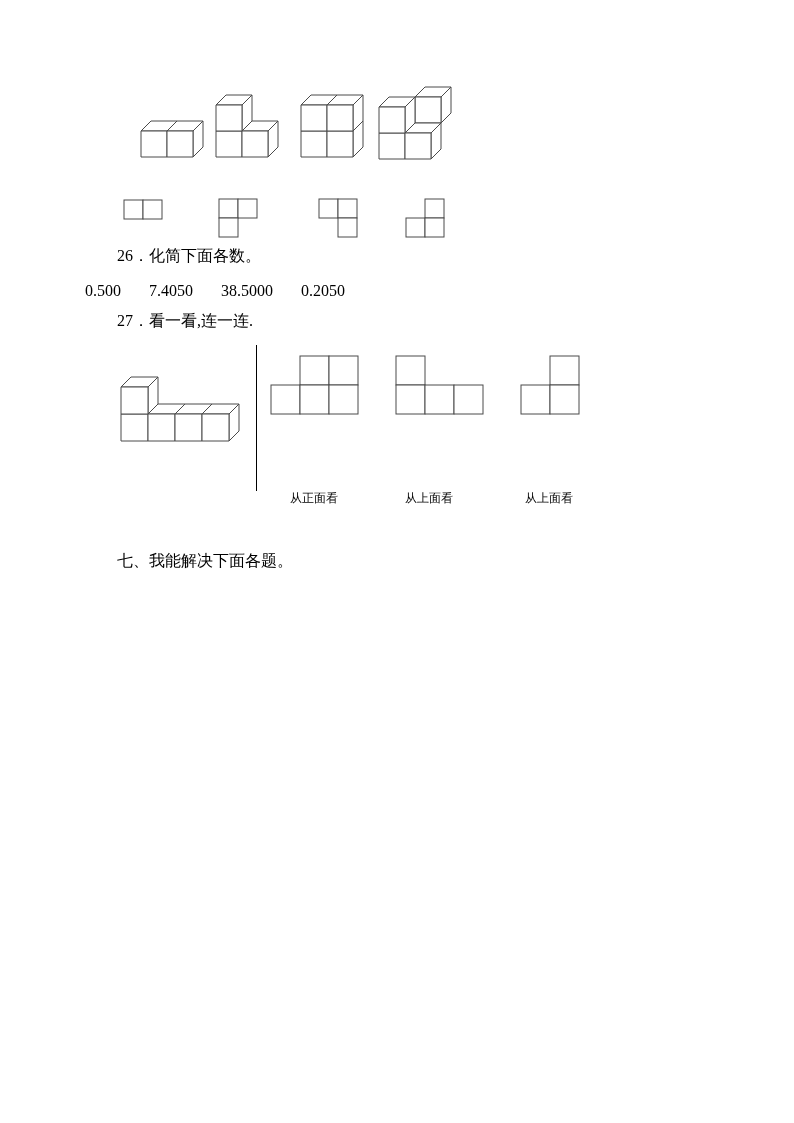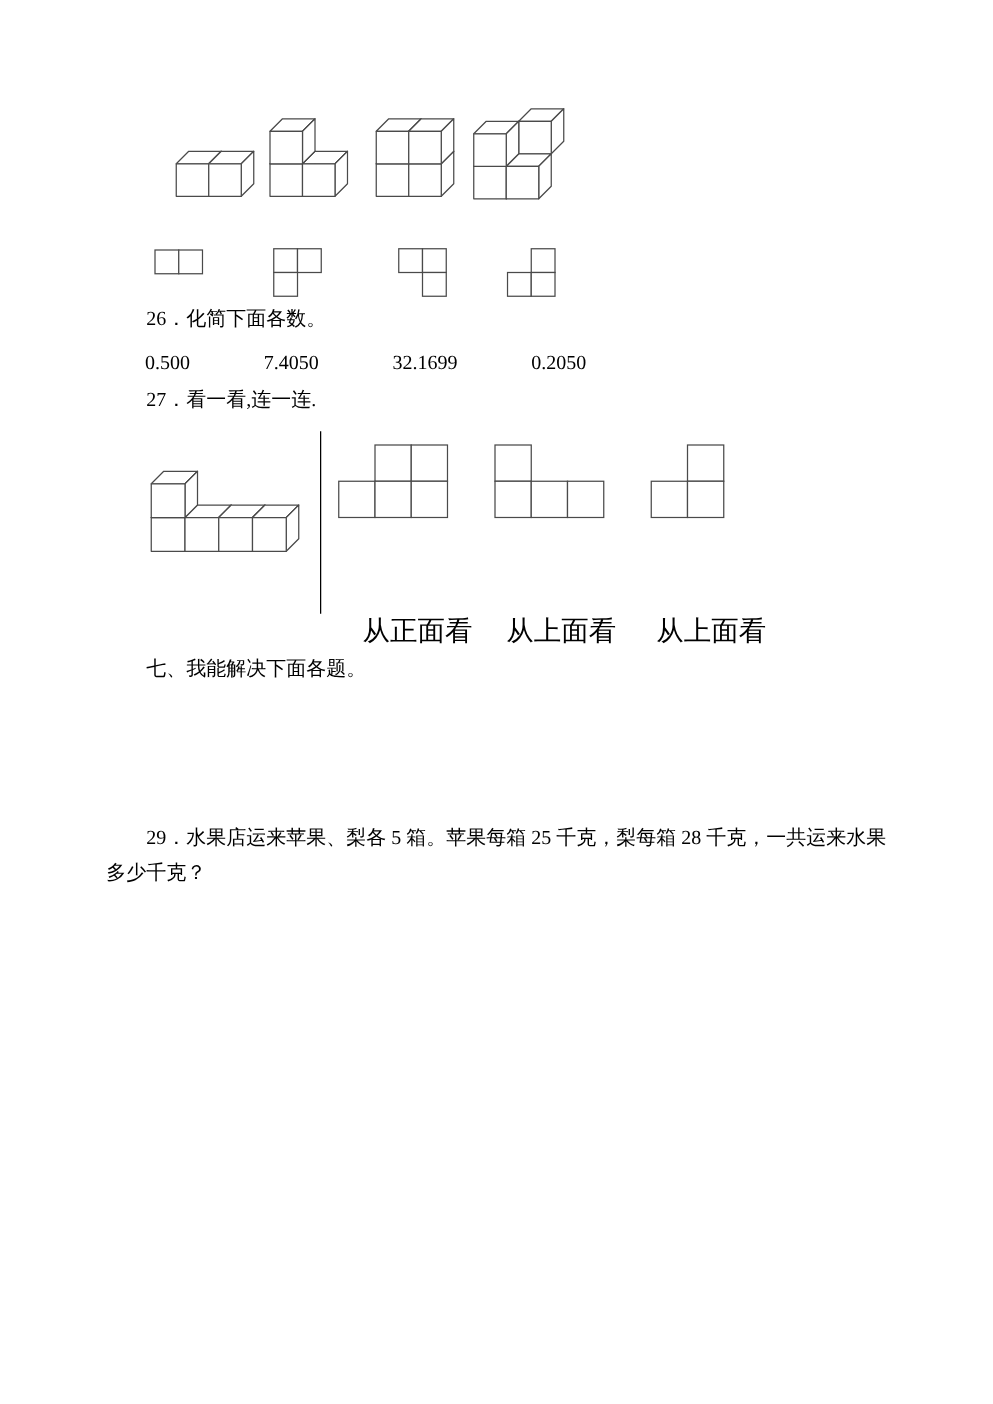--- a/index.html
+++ b/index.html
@@ -22,22 +22,22 @@
     line-height: 26px;
     white-space: nowrap;
   }
   .para {
     position: absolute;
     width: 632px;
     font-size: 16px;
     line-height: 28px;
     text-indent: 2em;
   }
-  .val { display: inline-block; margin-right: 24px; margin-left: 31px; }
-  .vlabel { position: absolute; font-size: 22px; white-space: nowrap; }
+  .val { display: inline-block; margin-right: 24px; }
+  .vlabel { position: absolute; font-size: 12px; white-space: nowrap; }
 </style>
 </head>
 <body>
 
 <div class="page">
 
   <div class="fig" style="left:140px; top:120px">
       <svg width="64" height="38">
         <polygon points="1,11 11,1 37,1 27,11" fill="#ffffff" stroke="#4a4a4a" stroke-width="1" stroke-linejoin="round"></polygon>
         <polygon points="27,11 37,1 37,27 27,37" fill="#ffffff" stroke="#4a4a4a" stroke-width="1" stroke-linejoin="round"></polygon>
@@ -118,21 +118,21 @@
         <rect x="20" y="1" width="19" height="19" fill="#ffffff" stroke="#4a4a4a" stroke-width="1"></rect>
         <rect x="1" y="20" width="19" height="19" fill="#ffffff" stroke="#4a4a4a" stroke-width="1"></rect>
         <rect x="20" y="20" width="19" height="19" fill="#ffffff" stroke="#4a4a4a" stroke-width="1"></rect>
       </svg>
     </div>
 
   <div class="line" style="left:117px; top:243px">26．化简下面各数。</div>
   <div class="line" style="left:85px; top:278px">
     <span class="val">0.500</span>
     <span class="val">7.4050</span>
-    <span class="val">32.1699</span>
+    <span class="val">38.5000</span>
     <span class="val">0.2050</span>
   </div>
 
   <div class="line" style="left:117px; top:308px">27．看一看,连一连.</div>
 
   <div class="fig" style="left:120px; top:376px">
       <svg width="120" height="66">
         <polygon points="1,38 11,28 38,28 28,38" fill="#ffffff" stroke="#4a4a4a" stroke-width="1" stroke-linejoin="round"></polygon>
         <polygon points="28,38 38,28 38,55 28,65" fill="#ffffff" stroke="#4a4a4a" stroke-width="1" stroke-linejoin="round"></polygon>
         <polygon points="1,38 28,38 28,65 1,65" fill="#ffffff" stroke="#4a4a4a" stroke-width="1" stroke-linejoin="round"></polygon>
@@ -175,17 +175,16 @@
         <rect x="30" y="1" width="29" height="29" fill="#ffffff" stroke="#4a4a4a" stroke-width="1"></rect>
         <rect x="1" y="30" width="29" height="29" fill="#ffffff" stroke="#4a4a4a" stroke-width="1"></rect>
         <rect x="30" y="30" width="29" height="29" fill="#ffffff" stroke="#4a4a4a" stroke-width="1"></rect>
       </svg>
     </div>
 
   <div class="vlabel" style="left:290px; top:490px">从正面看</div>
   <div class="vlabel" style="left:405px; top:490px">从上面看</div>
   <div class="vlabel" style="left:525px; top:490px">从上面看</div>
 
-  <div class="line" style="left:117px; top:523px">七、我能解决下面各题。</div>
+  <div class="line" style="left:117px; top:548px">七、我能解决下面各题。</div>
 
-  <div class="para" style="left:85px; top:657px">29．水果店运来苹果、梨各 5 箱。苹果每箱 25 千克，梨每箱 28 千克，一共运来水果多少千克？</div>
 
 </div>
 
 </body></html>

